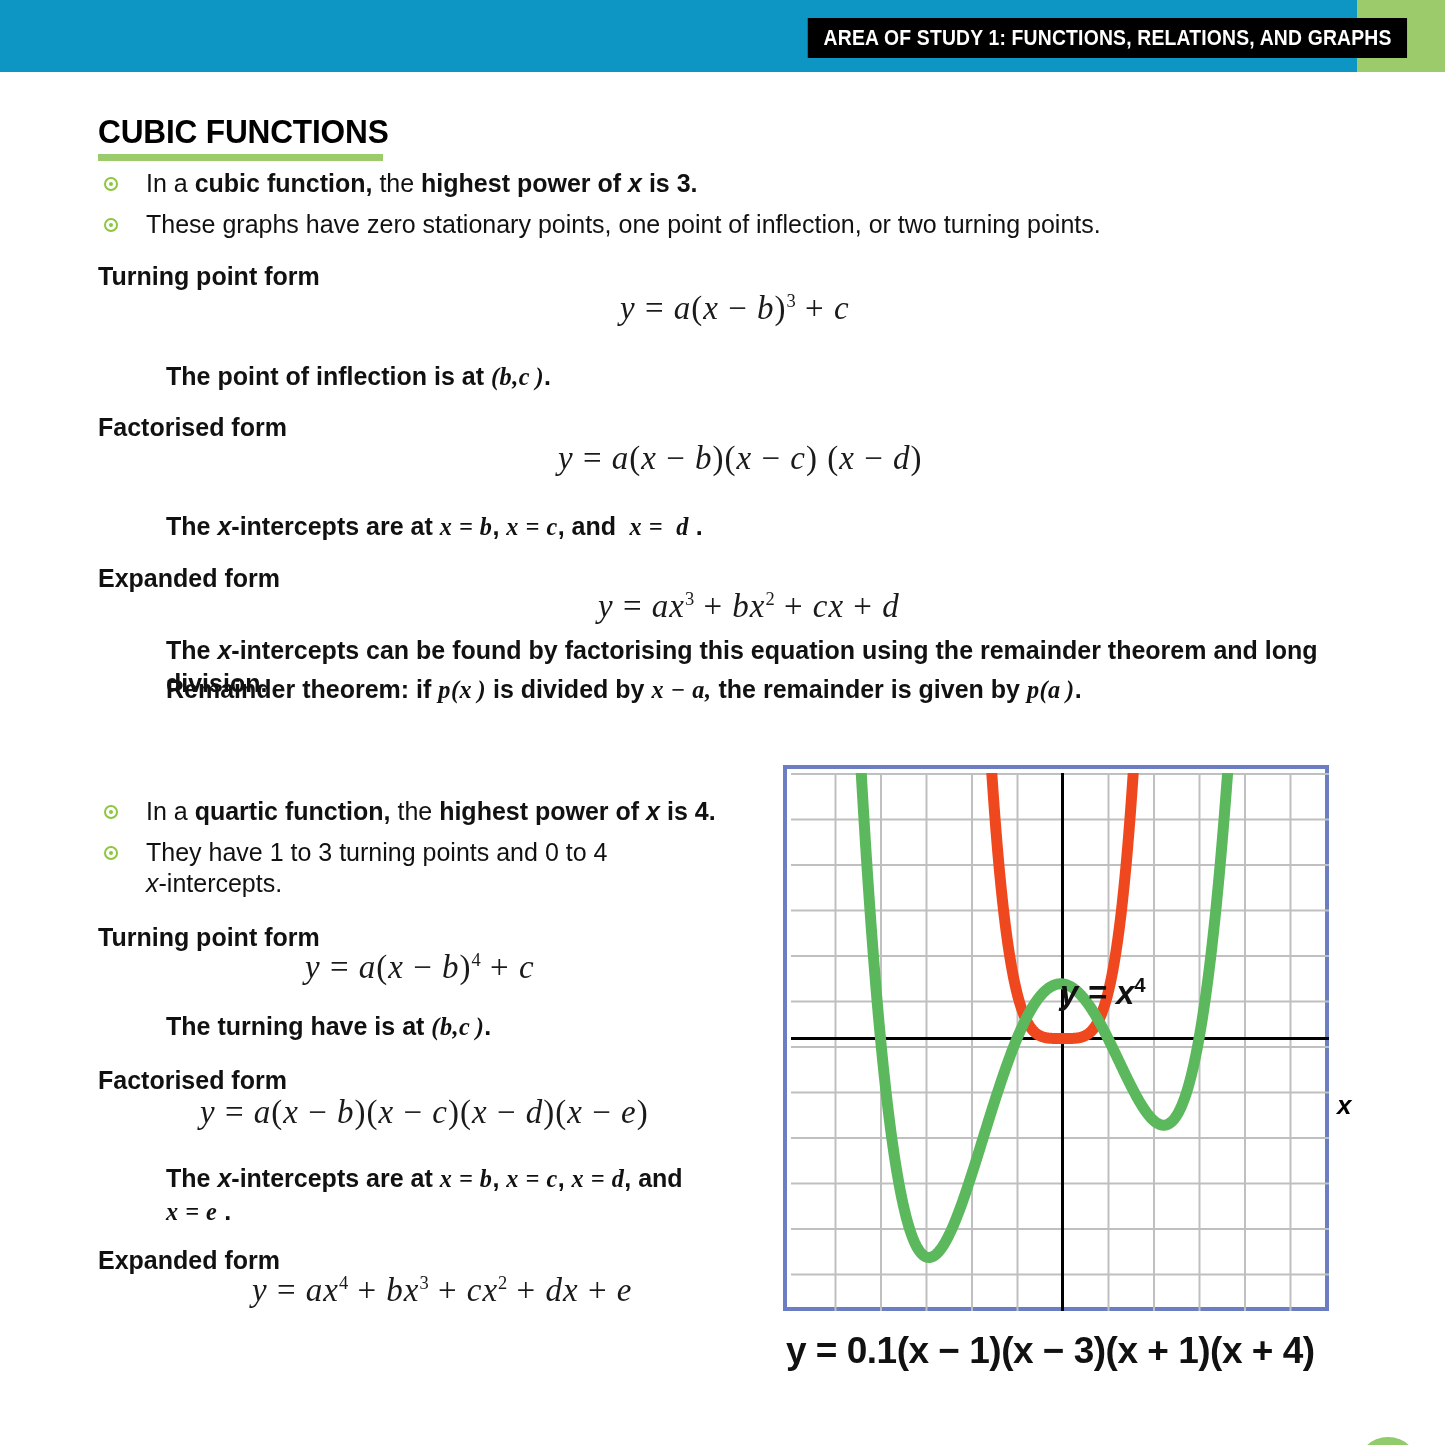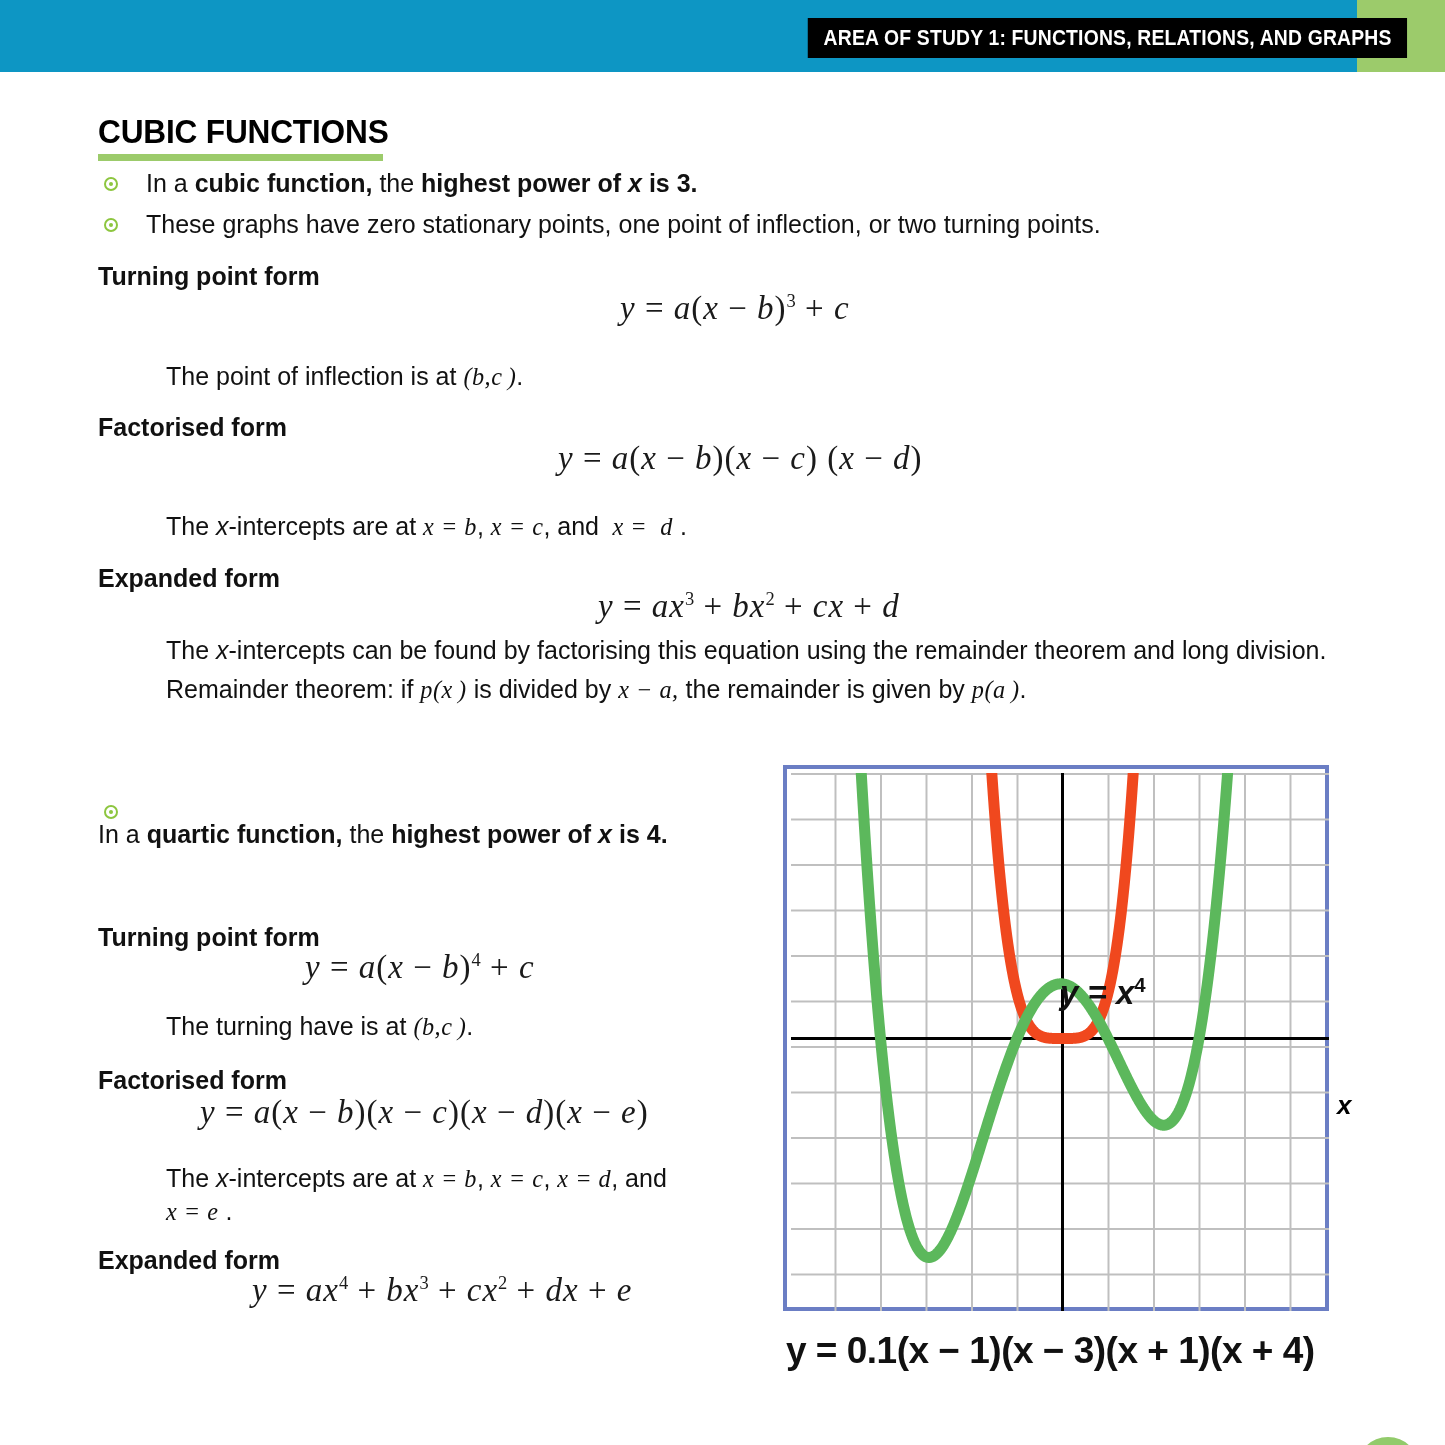--- a/index.html
+++ b/index.html
@@ -34,21 +34,21 @@
   .sec-head-wrap{position:absolute;}
   .sec-underline{background:#9ccb6b;height:7px;margin-top:3px;}
   
   .b1{position:absolute;display:flex;align-items:flex-start;font-size:25px;color:#111;line-height:1.24;}
   .b1 .mk{
     flex:0 0 auto;width:26px;margin-top:9px;margin-right:22px;
     display:flex;align-items:center;justify-content:center;
   }
   .ring{width:14px;height:14px;border-radius:50%;border:2px solid #8dc63f;box-sizing:border-box;position:relative;}
   .ring::after{content:"";position:absolute;left:3px;top:3px;width:4px;height:4px;border-radius:50%;background:#8dc63f;}
-  .b2{position:absolute;display:flex;align-items:flex-start;font-size:25px;color:#111;line-height:1.3;}
+  .b2{position:absolute;display:flex;align-items:flex-start;font-size:25px;color:#111;line-height:1.3;font-weight:bold;}
   .b2 .mk{flex:0 0 auto;width:10px;margin-top:12px;margin-right:16px;}
   .dot{width:8px;height:8px;border-radius:50%;background:#8dc63f;}
   .subhead{position:absolute;font-size:25px;font-weight:bold;color:#111;white-space:nowrap;}
   .formula{
     position:absolute;
     font-family:"Liberation Serif", serif;
     font-style:italic;font-size:33px;color:#1a1a1a;
     white-space:nowrap;letter-spacing:1px;
   }
   .formula .op{font-style:normal;}
@@ -145,27 +145,33 @@
     <span class="mk"><span class="dot"></span></span>
     <span><span>The </span><i>x</i><span>-intercepts can be found by factorising this equation using the remainder theorem and long division.</span></span>
   </div>
 
   <div class="b2" style="left:140px;top:601px;width:1230px;">
     <span class="mk"><span class="dot"></span></span>
     <span><span>Remainder theorem: if </span><span class="mi"><i>p</i>(<i>x</i> )</span><span> is divided by </span><span class="mi"><i>x</i> − <i>a</i>,</span><span> the remainder is given by </span><span class="mi"><i>p</i>(<i>a</i> )</span><span>.</span></span>
   </div>
 
 
-  <div class="b1" style="left:98px;top:724px;width:660px;flex-direction:column;">
+  <div class="b1" style="left:98px;top:724px;width:660px;">
     <span class="mk">
         <span class="ring"></span>
       </span>
     <span><span>In a </span><b>quartic function,</b><span> the </span><b>highest power of </b><b class="ital">x</b><b> is 4.</b></span>
   </div>
 
+  <div class="b1" style="left:98px;top:765px;width:560px;">
+    <span class="mk">
+        <span class="ring"></span>
+      </span>
+    <span><span>They have 1 to 3 turning points and 0 to 4</span><br><i>x</i><span>-intercepts.</span></span>
+  </div>
 
   <div class="subhead" style="left:98px;top:851px;">Turning point form</div>
   <div class="formula" style="left:305px;top:877px;">
     y <span class="op">=</span> a<span class="op">(</span>x <span class="op">−</span> b<span class="op">)</span><sup>4</sup> <span class="op">+</span> c
   </div>
 
   <div class="b2" style="left:140px;top:938px;width:600px;">
     <span class="mk"><span class="dot"></span></span>
     <span><span>The turning have is at </span><span class="mi">(<i>b</i>,<i>c</i> )</span><span>.</span></span>
   </div>

